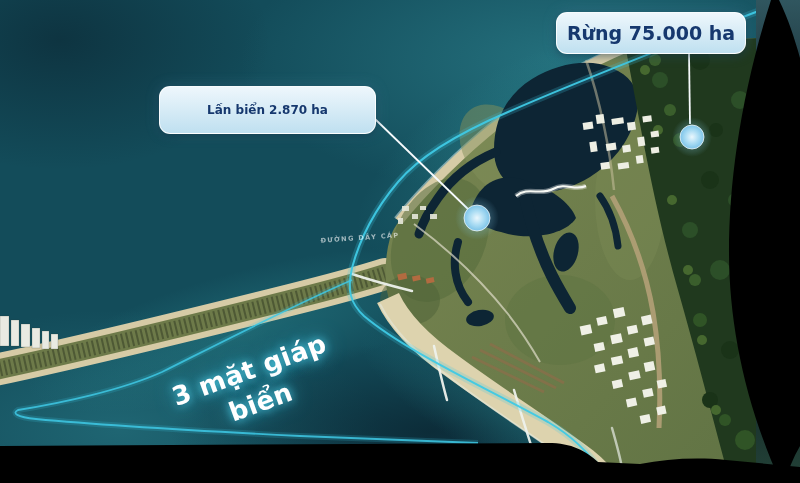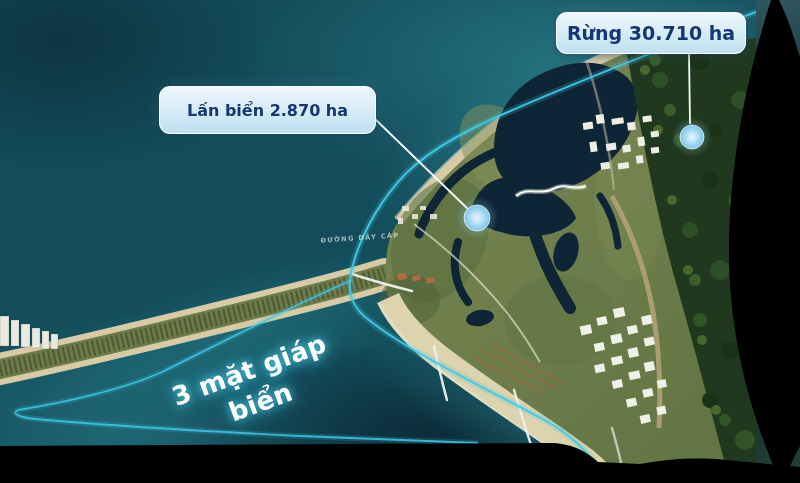--- a/index.html
+++ b/index.html
@@ -9,21 +9,21 @@
   }
   .stage svg{position:absolute;left:0;top:0;}
   .callout{
     position:absolute;display:flex;align-items:center;justify-content:center;
     background:linear-gradient(180deg,var(--label-bg-top),var(--label-bg-bottom));
     color:var(--label-text);font-weight:bold;
     border:1px solid rgba(255,255,255,.85);border-radius:11px;
     box-shadow:0 2px 8px rgba(0,25,45,.45), 0 0 14px rgba(120,190,230,.25);
     white-space:nowrap;z-index:30;
   }
-  #callout-reclaim{left:159px;top:86px;width:215px;height:46px;font-size:16px;}
+  #callout-reclaim{left:159px;top:86px;width:215px;height:46px;font-size:12px;}
   #callout-forest{left:556px;top:12px;width:188px;height:40px;font-size:19px;}
   .caption{
     position:absolute;left:145px;top:352px;width:220px;text-align:center;
     transform:rotate(-20deg);color:var(--caption-text);
     font-size:26px;font-weight:bold;letter-spacing:.5px;line-height:34px;z-index:25;
     text-shadow:0 0 8px var(--caption-glow),0 0 20px rgba(70,200,235,.75),0 1px 3px rgba(0,40,60,.6);
   }
   .map-small-text{
     position:absolute;left:318px;top:234px;width:84px;text-align:center;
     font-size:6.5px;letter-spacing:1.4px;color:rgba(255,255,255,.6);
@@ -262,17 +262,17 @@
 
     <path d="M0,446 L548,443 C572,443 586,451 598,462 L640,464 C666,459 696,457 726,460 L800,467 L800,483 L0,483 Z" style="fill:var(--edge-black)"></path>
   </svg>
 
   <div class="map-small-text">ĐƯỜNG DÂY CÁP</div>
 
   <div class="callout" id="callout-reclaim">
     <span>Lấn biển 2.870 ha</span>
   </div>
   <div class="callout" id="callout-forest">
-    <span>Rừng 30.710 ha</span>
+    <span>Rừng 75.000 ha</span>
   </div>
 
   <div class="caption">3 mặt giáp biển</div>
 </div>
 
 </body></html>

